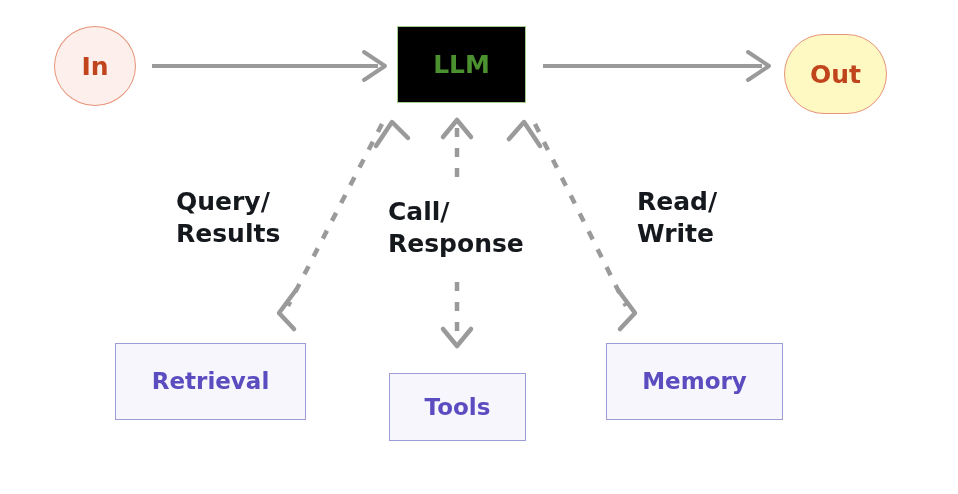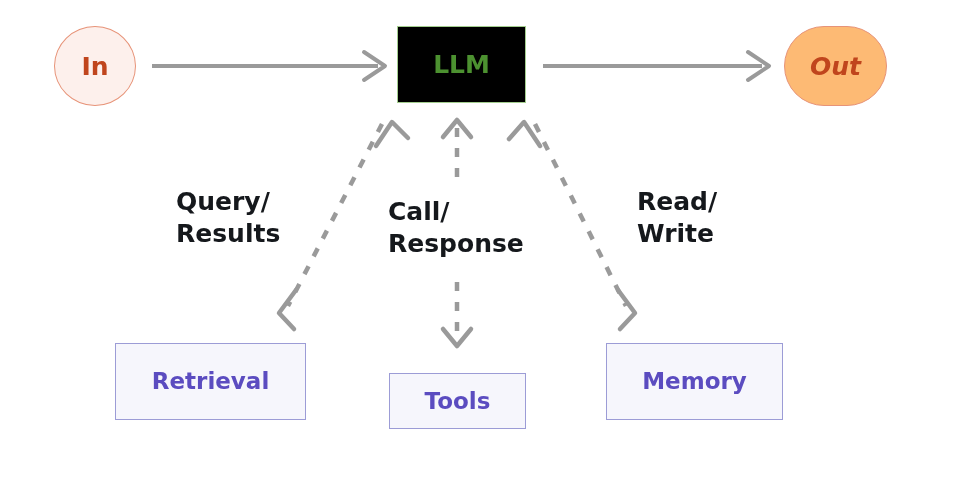--- a/index.html
+++ b/index.html
@@ -56,50 +56,49 @@
     height: 77px;
     background: #000000;
     border: 1.6px solid #a3cd8e;
     color: #4c9130;
     font-size: 25px;
     font-weight: bold;
   }
   
   #node-out {
     left: 784px;
-    top: 26px;
+    top: 34px;
     width: 103px;
     height: 80px;
     border-radius: 40px;
-    background: #fdba74;
+    background: #fef9c3;
     border: 1.6px solid #e79378;
     color: #c0451d;
     font-size: 25px;
     font-weight: bold;
-    font-style: italic;
   }
   
   .box-purple {
     background: #f6f6fc;
     border: 1.6px solid #9c9cd6;
     color: #5b4cc0;
     font-size: 23px;
     font-weight: bold;
   }
   #node-retrieval {
     left: 115px;
     top: 343px;
     width: 191px;
     height: 77px;
   }
   #node-tools {
     left: 389px;
     top: 373px;
     width: 137px;
-    height: 56px;
+    height: 68px;
   }
   #node-memory {
     left: 606px;
     top: 343px;
     width: 177px;
     height: 77px;
   }
   
   .edge-label {
     position: absolute;

